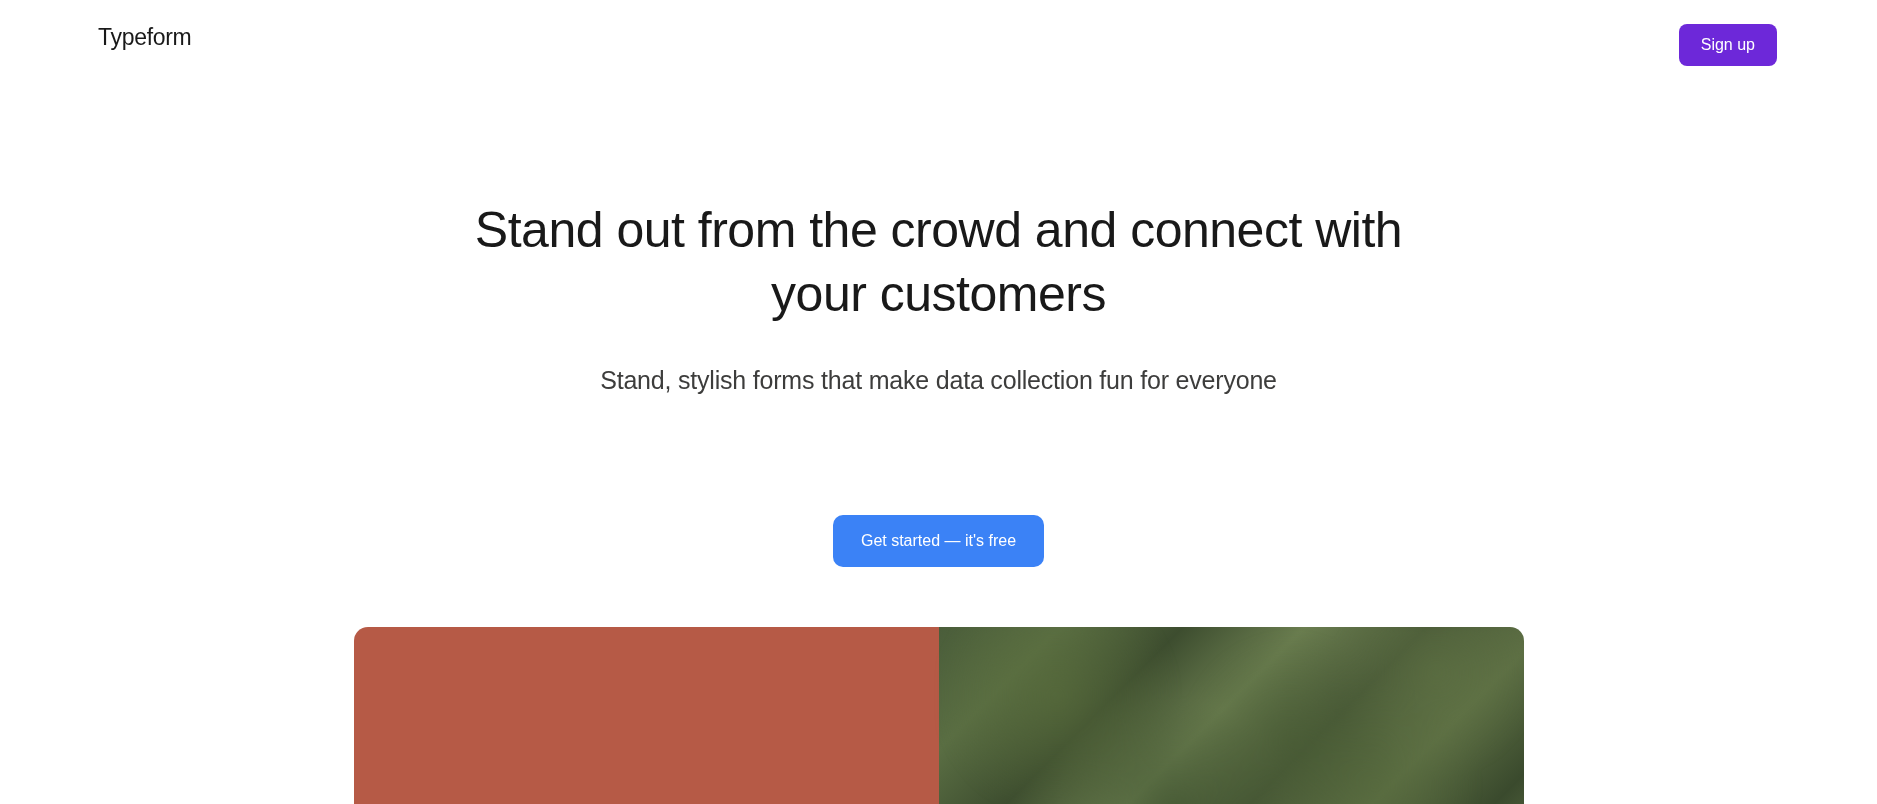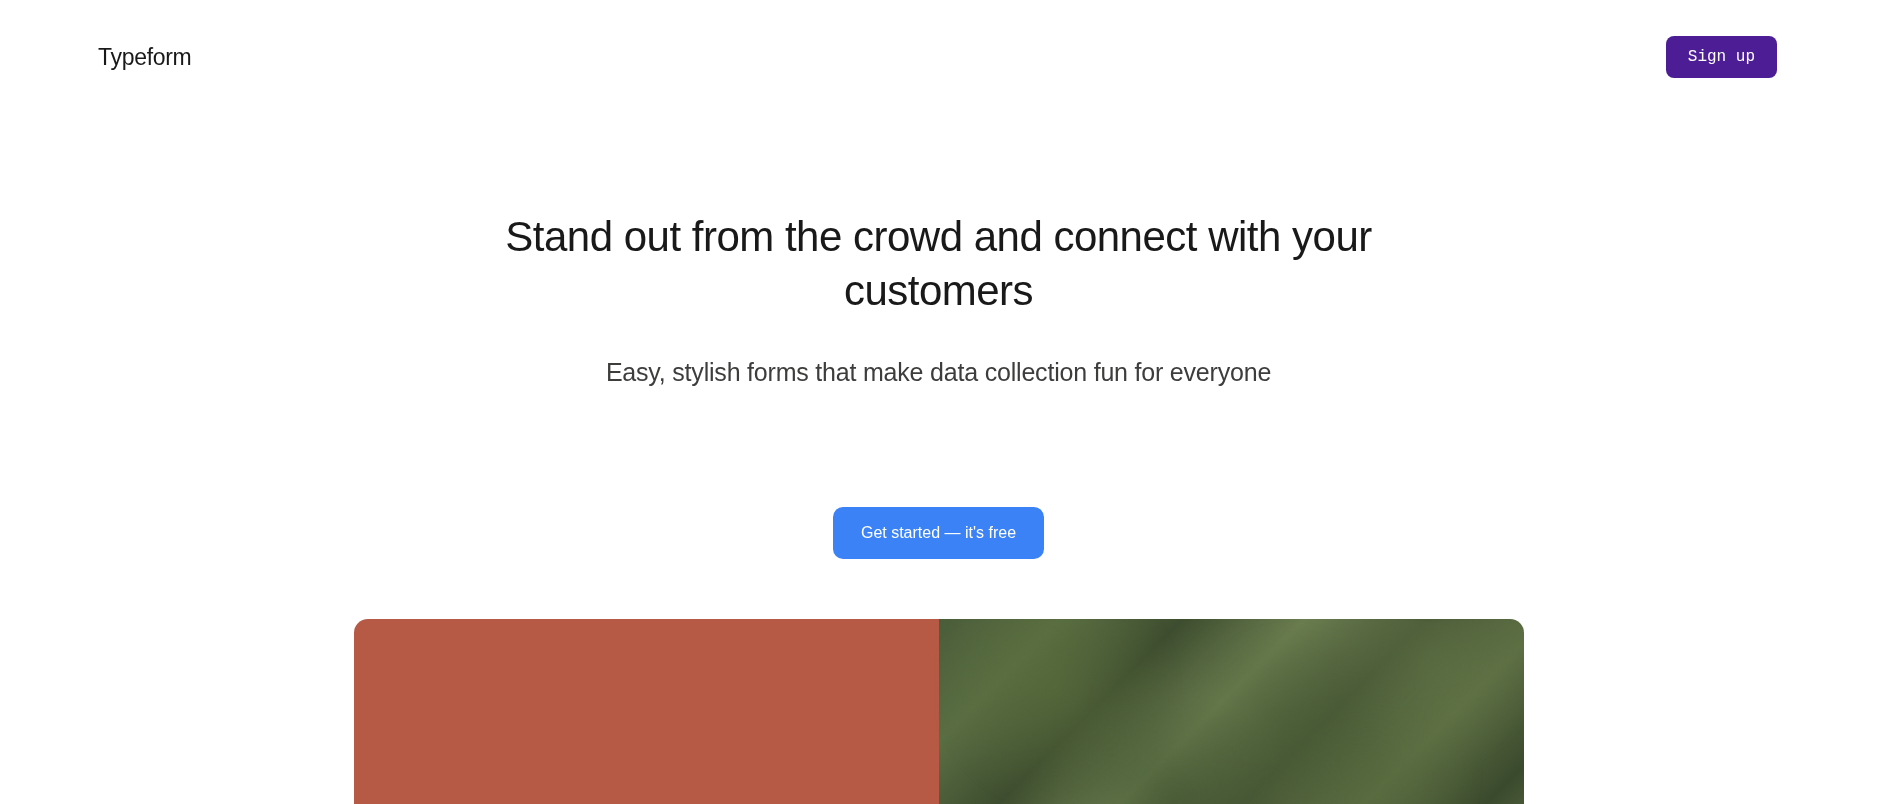--- a/index.html
+++ b/index.html
@@ -13,52 +13,52 @@
       background: #ffffff;
       color: #191919;
       width: 1877px;
       height: 804px;
       overflow: hidden;
     }
     
     .header {
       display: flex;
       justify-content: space-between;
-      align-items: center;
-      padding: 36px 100px 24px 98px;
+      align-items: flex-start;
+      padding: 24px 100px 24px 98px;
     }
     
     .logo {
       font-size: 23px;
       font-weight: 500;
       color: #191919;
       letter-spacing: -0.3px;
     }
     
     .signup-btn {
-      background: #4c1d95;
+      background: #6d28d9;
       color: #ffffff;
       border: none;
       border-radius: 8px;
       padding: 12px 22px;
       font-size: 16px;
       font-weight: 500;
       cursor: pointer;
-      font-family: Liberation Mono, monospace;
+      font-family: Liberation Sans, sans-serif;
     }
     
     .hero {
       text-align: center;
       padding-top: 108px;
       max-width: 1000px;
       margin: 0 auto;
     }
     
     .hero-title {
-      font-size: 42px;
+      font-size: 50px;
       font-weight: 400;
       line-height: 1.28;
       color: #191919;
       letter-spacing: -0.5px;
     }
     
     .hero-subtitle {
       font-size: 25px;
       font-weight: 400;
       color: #3d3d3c;
@@ -117,20 +117,20 @@
 </head>
 <body>
 
 <header class="header">
   <div class="logo">Typeform</div>
   <button class="signup-btn">Sign up</button>
 </header>
 
 <section class="hero">
   <h1 class="hero-title">Stand out from the crowd and connect with your customers</h1>
-  <p class="hero-subtitle">Easy, stylish forms that make data collection fun for everyone</p>
+  <p class="hero-subtitle">Stand, stylish forms that make data collection fun for everyone</p>
   <button class="cta-btn">Get started — it's free</button>
 </section>
 
 <div class="image-container">
   <div class="image-left"></div>
   <div class="image-right"></div>
 </div>
 
 </body></html>

